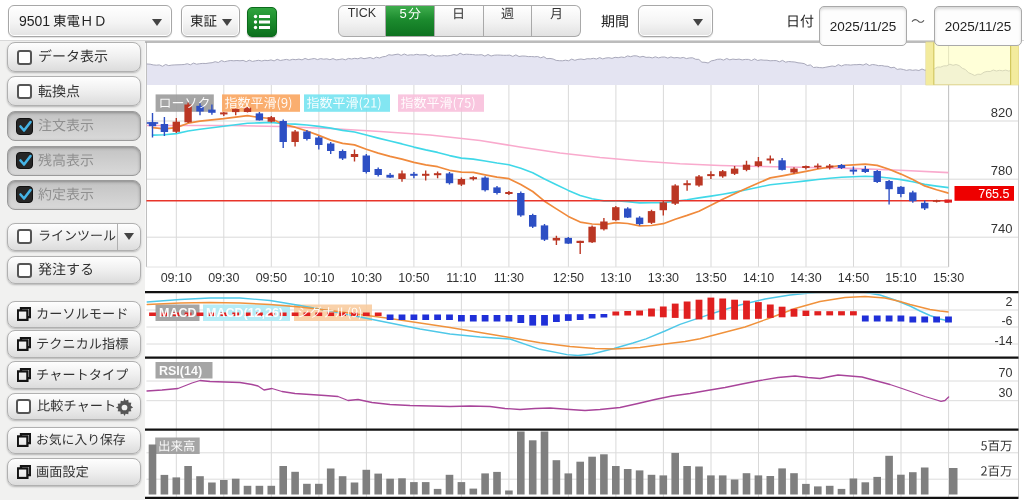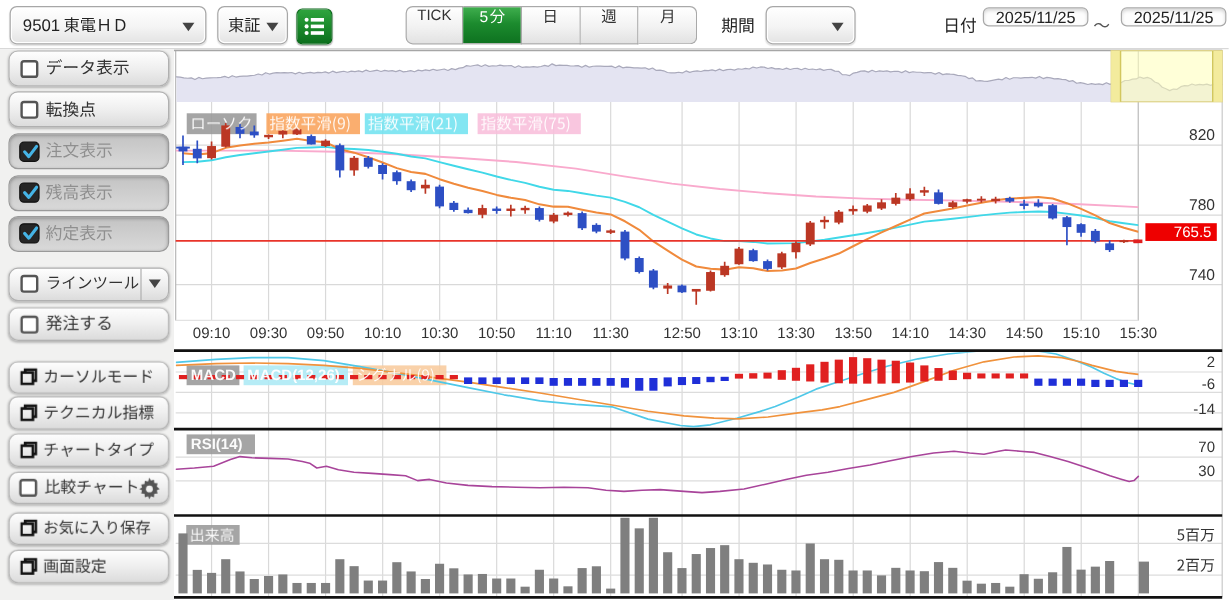--- a/index.html
+++ b/index.html
@@ -5,21 +5,21 @@
 #page{position:relative;width:1024px;height:500px}
 #toolbar{position:absolute;left:0;top:0;width:1024px;height:41px;background:#fff;border-bottom:1px solid #d8d8d8;z-index:5}
 #sidebar{position:absolute;left:0;top:41px;width:145px;height:459px;background:#f1f1f0;z-index:5}
 .sel{position:absolute;top:5px;height:32px;border:1px solid #a7a7a7;border-radius:6px;
  background:linear-gradient(#ffffff,#f4f4f4 55%,#e3e3e3);box-shadow:0 1px 1px rgba(0,0,0,0.12), inset 0 0 0 1px #fff;
  display:flex;align-items:center;font-size:14px;color:#222}
 .arr{width:0;height:0;border-left:5px solid transparent;border-right:5px solid transparent;border-top:7px solid #444;position:absolute;right:9px;top:13px}
 .tb{position:absolute;top:5px;height:32px;border:1px solid #a9a9a9;background:linear-gradient(#ffffff,#f2f2f2 55%,#e2e2e2);
  display:flex;justify-content:center;font-size:13px;color:#333}
 .tbg{background:linear-gradient(#3fae4e,#1c8b2e 45%,#0e7220);color:#fff}
-.dinp{position:absolute;top:6px;height:16px;border:1px solid #a9a9a9;border-radius:5px;background:#fdfdfd;
+.dinp{position:absolute;top:6px;height:40px;border:1px solid #a9a9a9;border-radius:5px;background:#fdfdfd;
  box-shadow:inset 0 2px 3px rgba(0,0,0,0.15);display:flex;align-items:center;justify-content:center;font-size:13.5px;color:#222}
 .sbtn{position:absolute;left:7px;width:134px;border:1px solid #b0b0b0;border-radius:8px;
  background:linear-gradient(#fefefe,#efefef 50%,#dcdcdc);box-shadow:0 1px 2px rgba(0,0,0,0.25);
  display:flex;align-items:center;color:#333}
 .sbtn.on{background:linear-gradient(#c3c3c3,#cecece 50%,#d9d9d9);border-color:#9a9a9a;box-shadow:inset 0 1px 3px rgba(0,0,0,0.3)}
 .cb{width:15px;height:15px;background:#fff;border:2px solid #555;border-radius:3px;margin:0 6px 0 9px;flex:0 0 auto}
 .cbON{width:17px;height:17px;background:#262626;border:1px solid #111;border-radius:4px;margin:0 5px 0 8px;flex:0 0 auto;position:relative}
 .ic{margin:0 5px 0 9px;flex:0 0 auto}
 </style></head><body>
 <div id="page">

